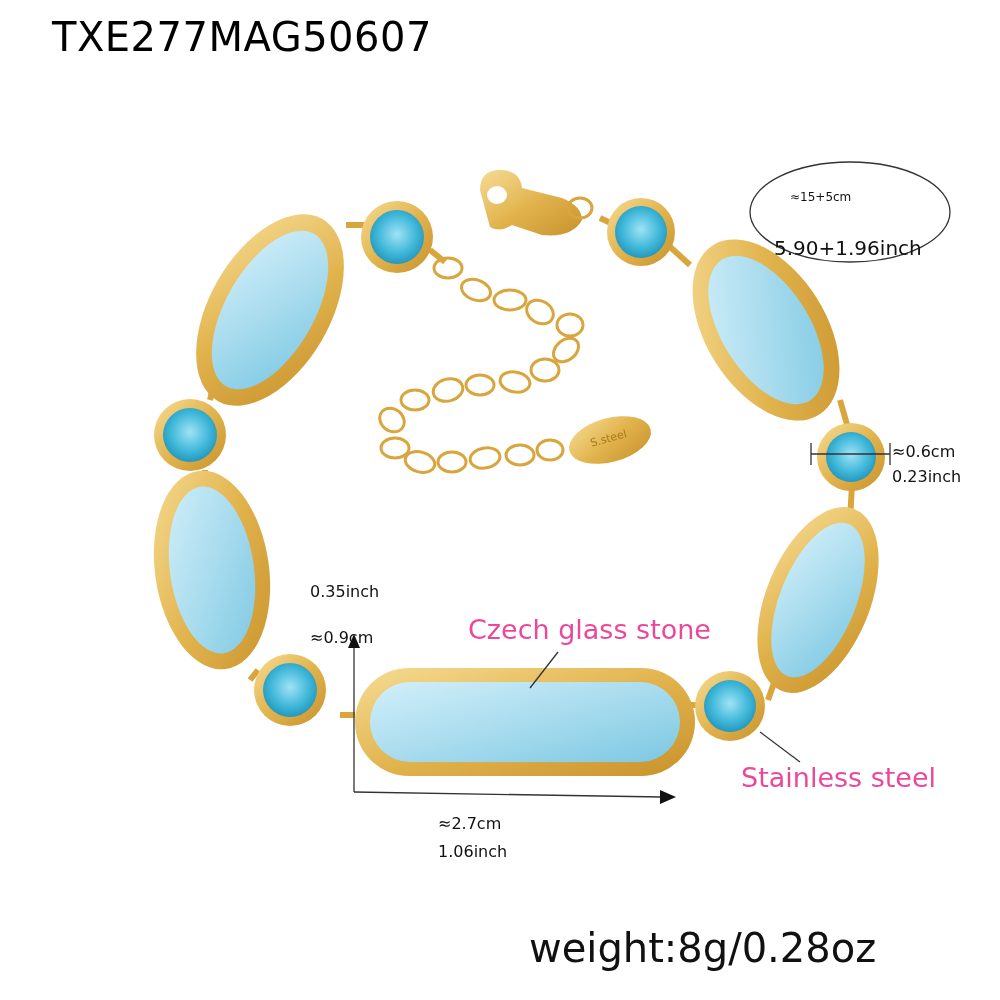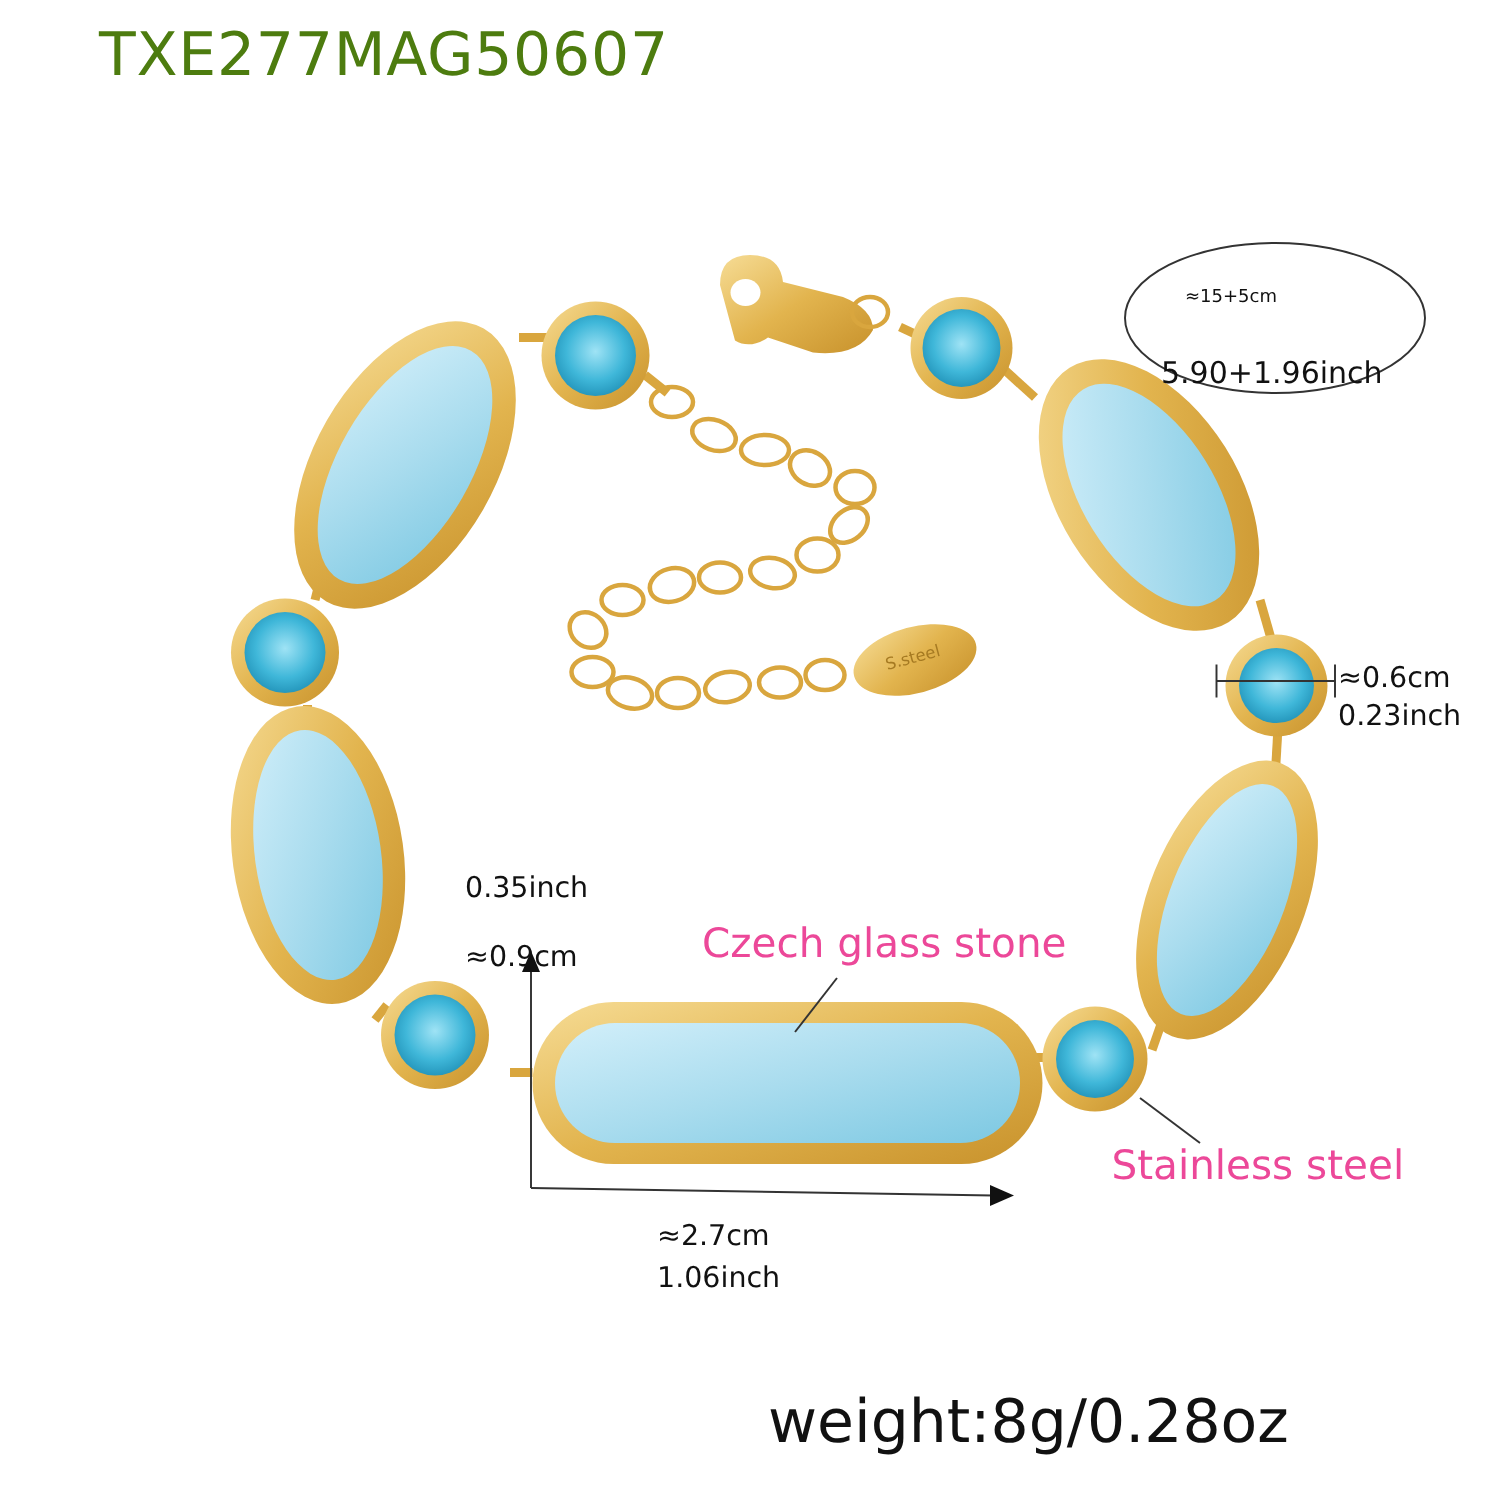--- a/index.html
+++ b/index.html
@@ -1,22 +1,22 @@
 <!DOCTYPE html>
 <html><head>
 <meta charset="utf-8">
 <style>
   html, body { margin:0; padding:0; background:#ffffff; }
   body { width:1000px; height:1000px; position:relative; overflow:hidden;
          font-family:"DejaVu Sans", sans-serif; color:#111; }
   .abs { position:absolute; }
-  .sku { left:66px; top:14px; font-size:40px; letter-spacing:0.5px; color:#4d7c0f; }
-  .lbl { font-size:19px; line-height:24px; color:#111; }
+  .sku { left:52px; top:14px; font-size:40px; letter-spacing:0.5px; color:#000000; }
+  .lbl { font-size:16px; line-height:24px; color:#111; }
   .lbl-lg { font-size:27px; color:#ec4899; }
-  .weight { left:512px; top:925px; font-size:40px; color:#111; }
+  .weight { left:529px; top:925px; font-size:40px; color:#111; }
   svg.art { position:absolute; left:0; top:0; }
 </style>
 </head>
 <body>
 
 <div class="abs sku">TXE277MAG50607</div>
 
 <svg class="art" width="1000" height="1000" viewBox="0 0 1000 1000">
   <defs>
     <linearGradient id="gold" x1="0" y1="0" x2="1" y2="1">

